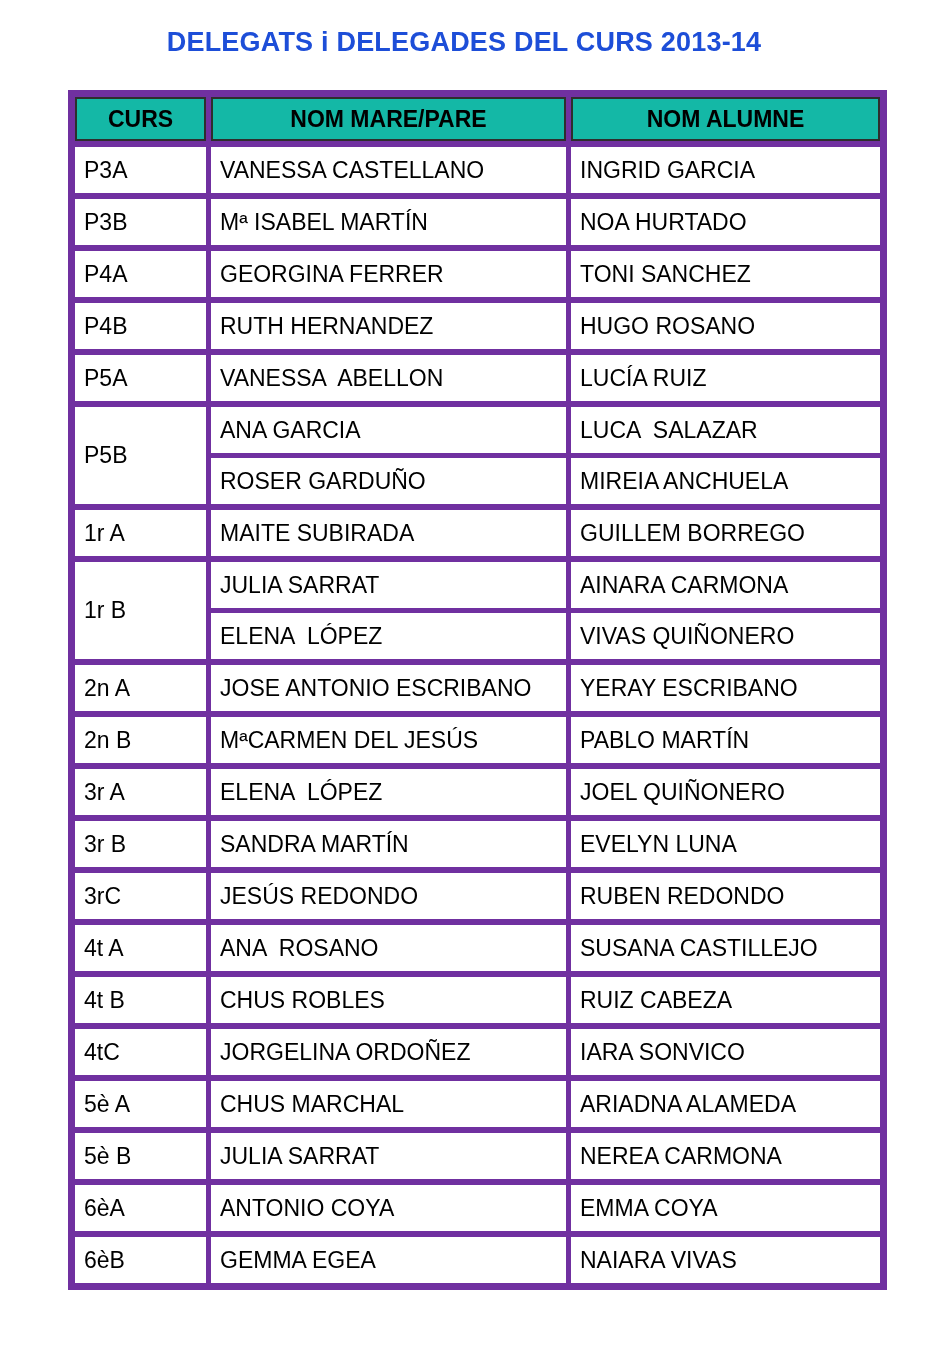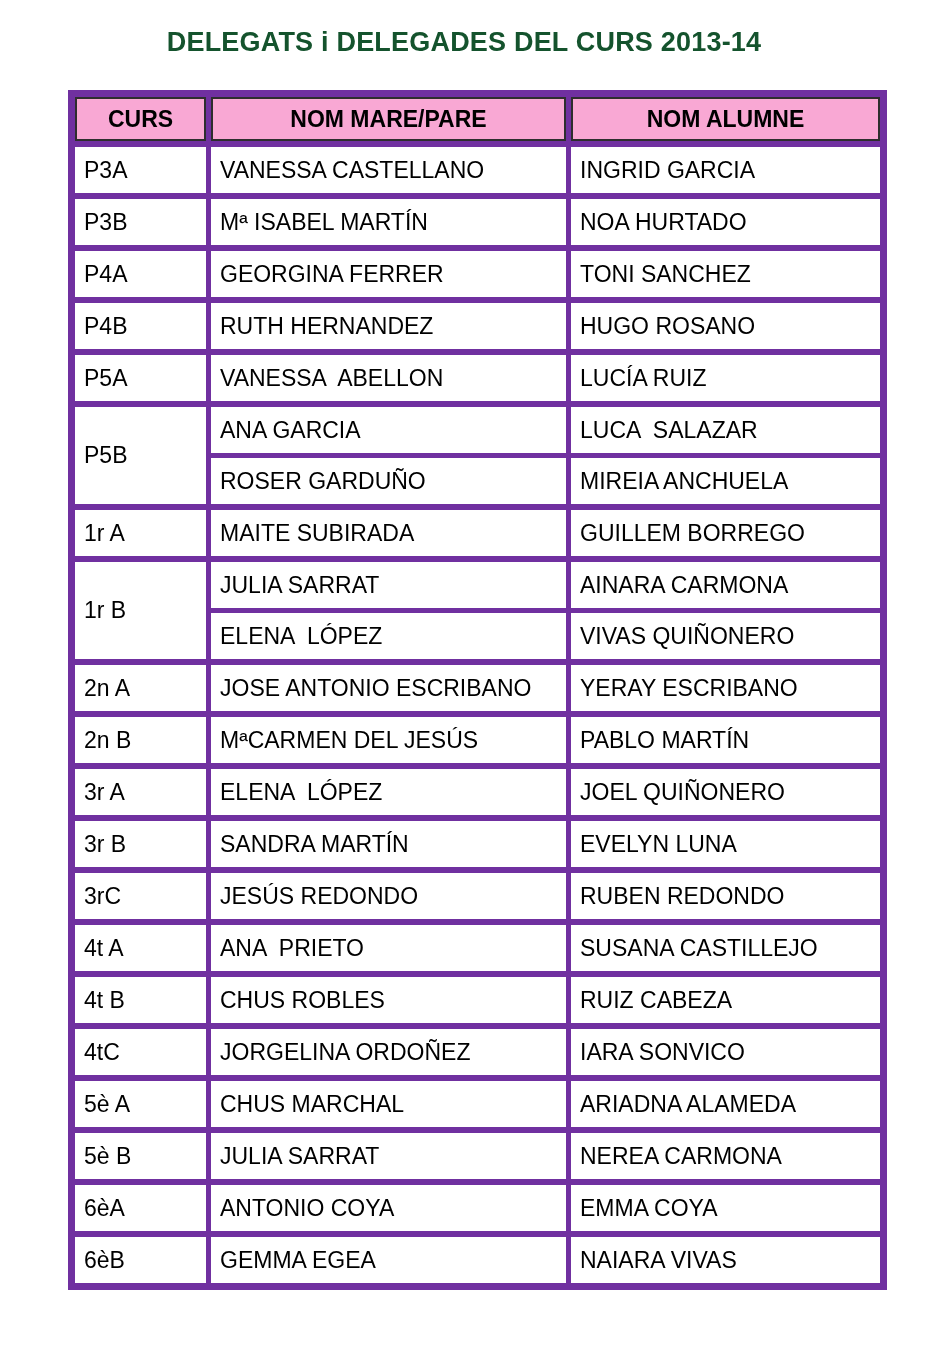--- a/index.html
+++ b/index.html
@@ -17,21 +17,21 @@
     overflow: hidden;
   }
   .doc-title {
     margin: 0;
     padding-top: 27px;
     height: 33px;
     text-align: center;
     font-size: 27px;
     font-weight: bold;
     letter-spacing: 0.2px;
-    color: #14532d;
+    color: #1d4ed8;
   }
   table.delegates {
     border-collapse: collapse;
     table-layout: fixed;
     margin: 30px 0 0 68px;
     width: 812px;
     border: 7px solid #7030A0;
   }
   col.c-curs    { width: 137px; }
   col.c-parent  { width: 360px; }
@@ -41,21 +41,21 @@
     border-left: 5px solid #7030A0;
     border-right: 5px solid #7030A0;
     border-top: 6px solid #7030A0;
     border-bottom: 0;
     vertical-align: middle;
     white-space: pre-wrap;
     overflow: hidden;
   }
   th {
     height: 44px;
-    background: #f9a8d4;
+    background: #14b8a6;
     box-shadow: inset 0 0 0 2px #2e2e2e;
     font-size: 23px;
     font-weight: bold;
     text-align: center;
     padding: 0;
   }
   td {
     height: 46px;
     background: #ffffff;
     font-size: 23px;
@@ -157,21 +157,21 @@
           <td>SANDRA MARTÍN</td>
           <td>EVELYN LUNA</td>
         </tr>
         <tr>
           <td rowspan="1">3rC</td>
           <td>JESÚS REDONDO</td>
           <td>RUBEN REDONDO</td>
         </tr>
         <tr>
           <td rowspan="1">4t A</td>
-          <td>ANA  PRIETO</td>
+          <td>ANA  ROSANO</td>
           <td>SUSANA CASTILLEJO</td>
         </tr>
         <tr>
           <td rowspan="1">4t B</td>
           <td>CHUS ROBLES</td>
           <td>RUIZ CABEZA</td>
         </tr>
         <tr>
           <td rowspan="1">4tC</td>
           <td>JORGELINA ORDOÑEZ</td>

